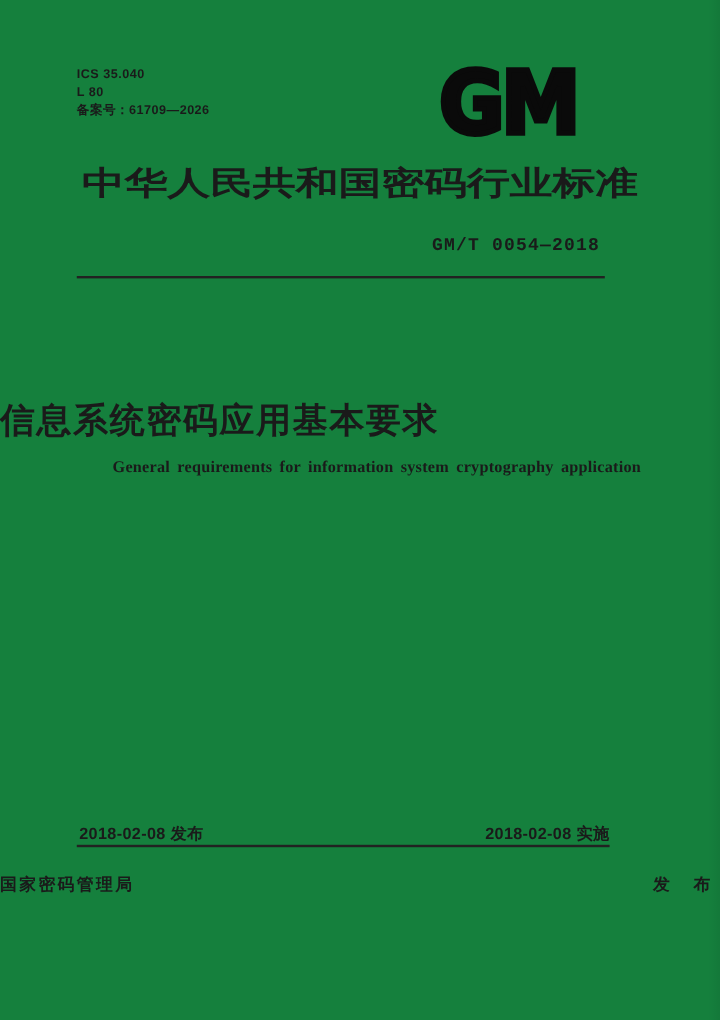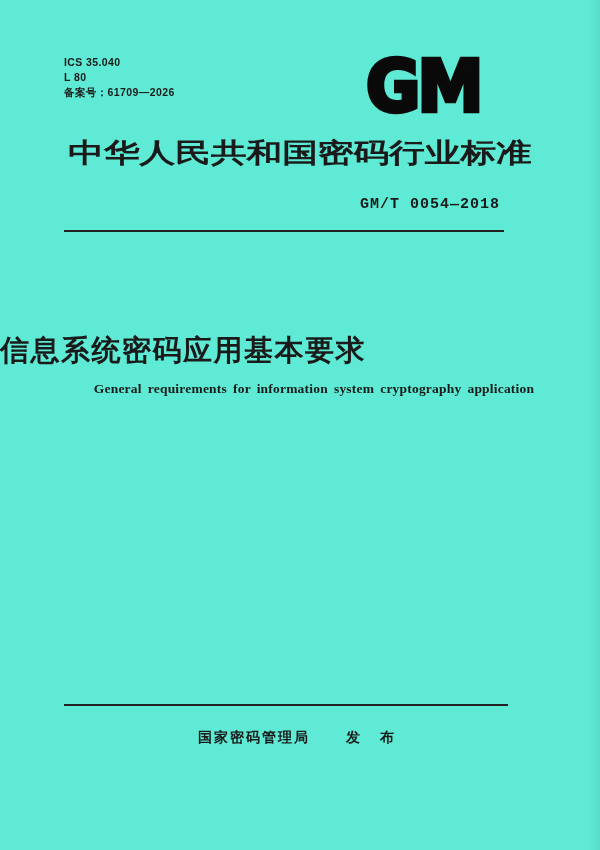--- a/index.html
+++ b/index.html
@@ -2,21 +2,21 @@
 <html><head>
 <meta charset="utf-8">
 <style>
   * { margin: 0; padding: 0; box-sizing: border-box; }
   html, body { background: #e8e8e8; }
   .page {
     position: relative;
     width: 600px;
     height: 850px;
     margin: 0 auto;
-    background: #5eead4;
+    background: #15803d;
     color: #1a1a1a;
     font-family: "Liberation Sans", sans-serif;
     overflow: hidden;
   }
   
   .scan-edge {
     position: absolute; top: 0; right: 0; width: 10px; height: 100%;
     background: linear-gradient(to right, rgba(0,0,0,0), rgba(0,0,0,0.06));
     pointer-events: none;
   }
@@ -84,21 +84,21 @@
     white-space: nowrap;
   }
 
   .rule-bottom {
     position: absolute; top: 704px; left: 64px; right: 92px;
     height: 1.5px; background: #222222;
   }
 
   .publisher-row {
     position: absolute; left: 0; top: 729px; width: 100%;
-    display: flex; justify-content: center; align-items: baseline;
+    display: flex; justify-content: space-between; align-items: baseline;
     font-size: 14px; font-weight: bold; letter-spacing: 2px;
     white-space: nowrap;
   }
   .publisher-row .publish-label { margin-left: 36px; letter-spacing: 8px; }
 </style>
 </head>
 <body>
 
 <div class="page">
 
@@ -113,20 +113,24 @@
   <div class="std-type">中华人民共和国密码行业标准</div>
 
   <div class="std-number">GM/T 0054—2018</div>
 
   <div class="rule-top"></div>
 
   <div class="doc-title">信息系统密码应用基本要求</div>
 
   <div class="doc-subtitle">General requirements for information system cryptography application</div>
 
+  <div class="dates-row">
+    <span>2018-02-08 发布</span>
+    <span>2018-02-08 实施</span>
+  </div>
 
   <div class="rule-bottom"></div>
 
   <div class="publisher-row">
     <span>国家密码管理局</span>
     <span class="publish-label">发 布</span>
   </div>
 
   <div class="scan-edge"></div>
 

